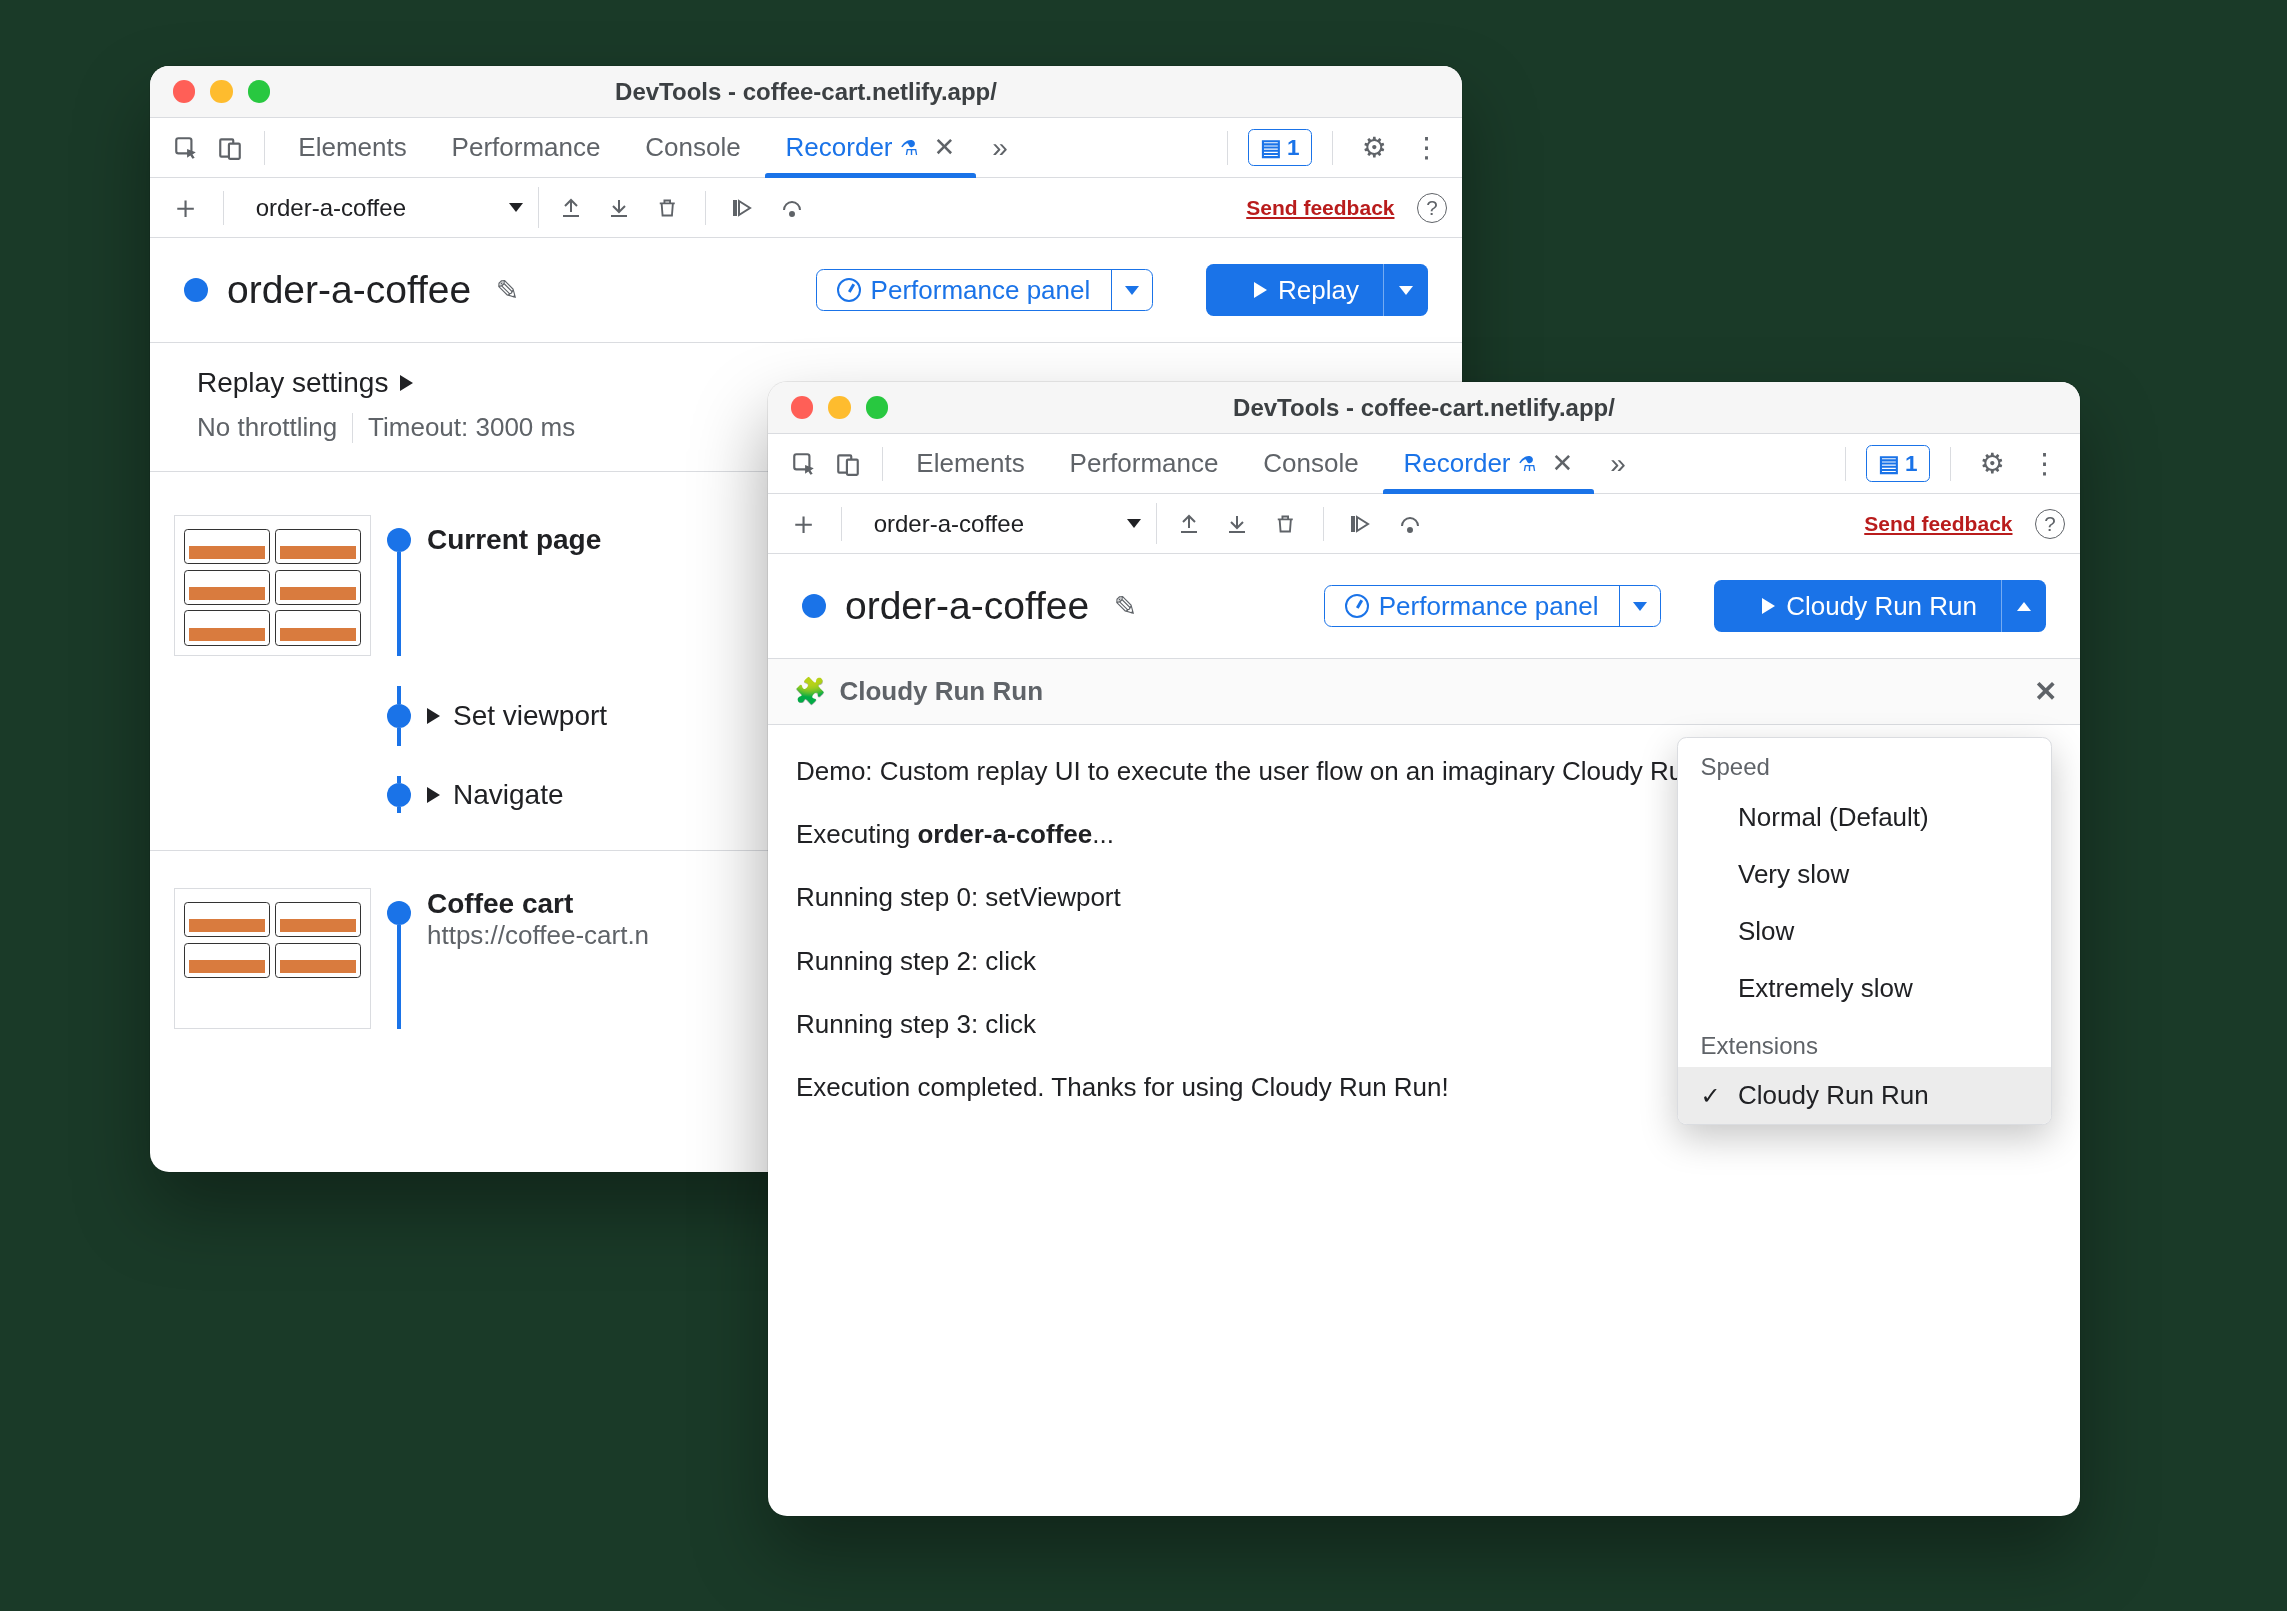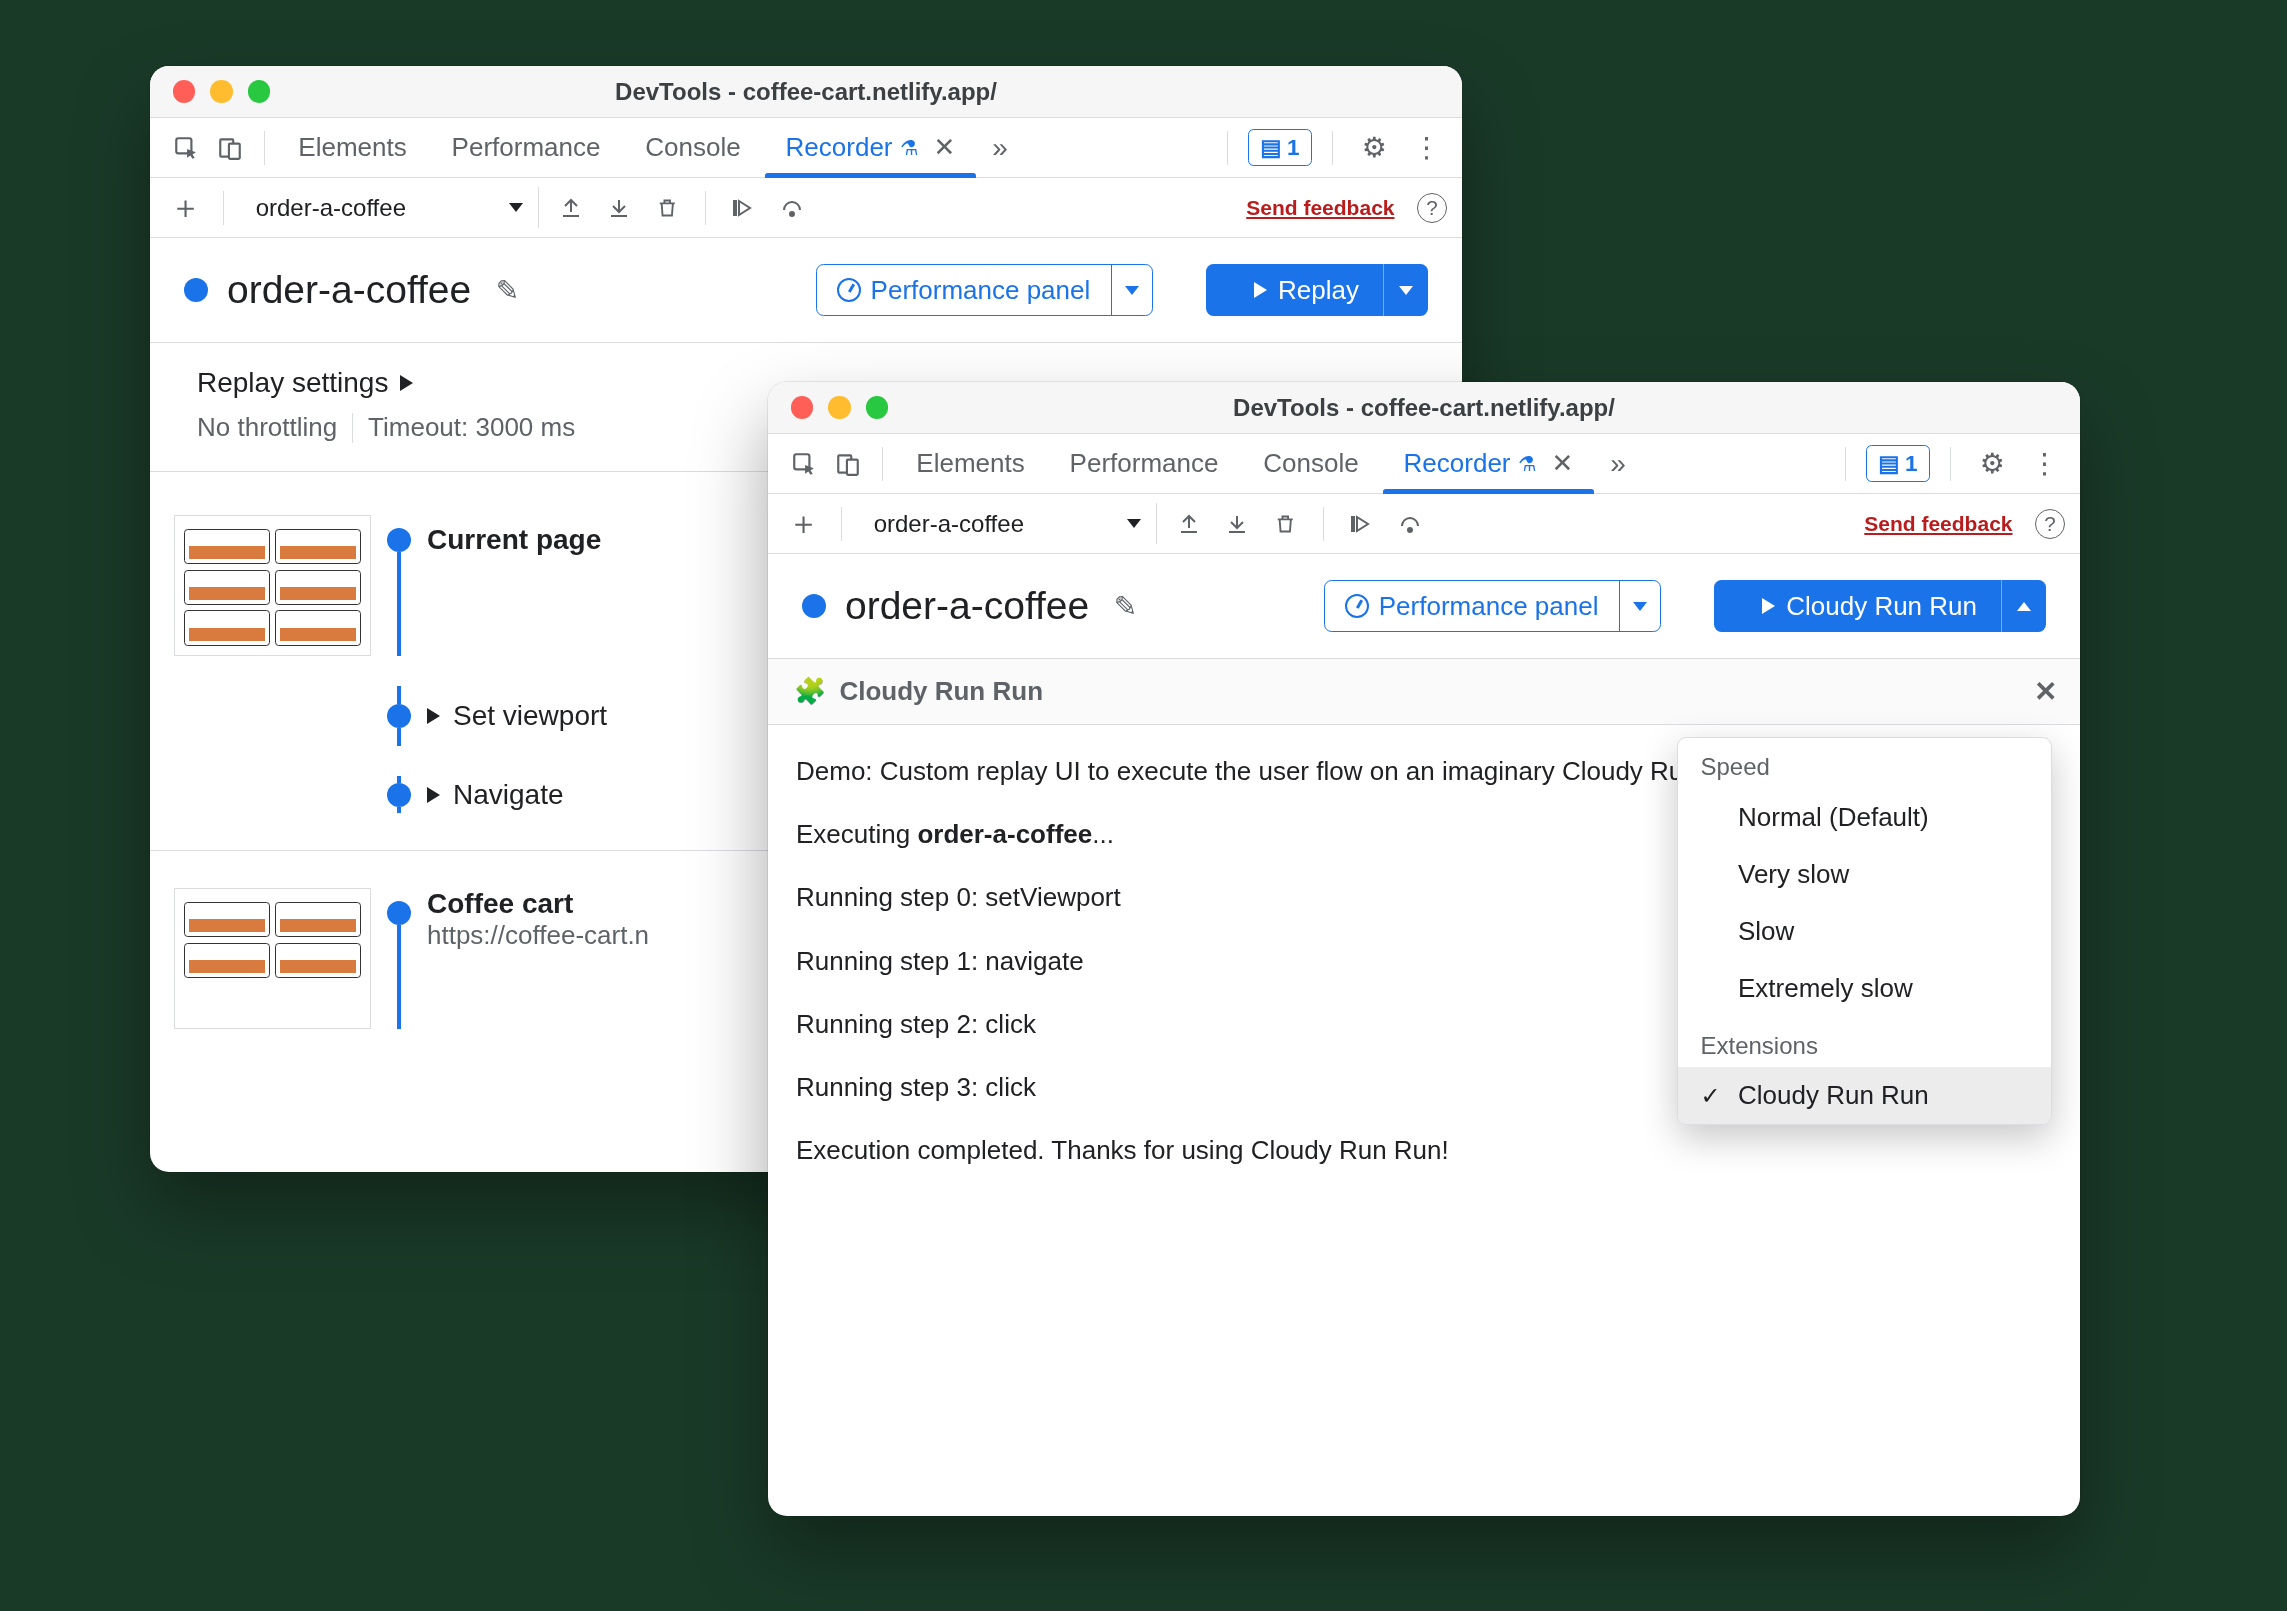--- a/index.html
+++ b/index.html
@@ -87,21 +87,21 @@
   .heading-row {
     display:flex; align-items:center; padding:26px 34px; gap:19px;
     border-bottom:0.9px solid var(--border);
   }
   .blue-dot { width:24px; height:24px; border-radius:50%; background:var(--blue);}
   .rec-title { font-size:39px; font-weight:400;}
   .pencil { color:var(--gray); font-size:28px; margin-left:5.6px;}
   .heading-row .spacer{flex:1;}
   .outline-dd {
     display:flex; border:0.9px solid var(--blue); color:var(--blue);
-    border-radius:7.5px; height:52px; align-items:stretch; overflow:hidden;
+    border-radius:7.5px; height:42px; align-items:stretch; overflow:hidden;
   }
   .outline-dd .main{display:flex; align-items:center; gap:9.4px; padding:0 20.6px; font-size:26px; font-weight:500;}
   .outline-dd .arrow{display:flex; align-items:center; padding:0 13px; border-left:0.9px solid var(--blue);}
   .solid-dd {
     display:flex; background:var(--blue); color:#fff; border-radius:7.5px; height:52px;
     align-items:stretch; overflow:hidden; font-weight:500;
   }
   .solid-dd .main{display:flex; align-items:center; gap:11.2px; padding:0 24px; font-size:26px;margin-left:24px;}
   .solid-dd .arrow{display:flex; align-items:center; padding:0 15px; border-left:0.9px solid rgba(255,255,255,0.4);}
   .replay-settings {
@@ -473,21 +473,20 @@
   <div class="panel-title">
     <span class="puzzle">🧩</span>
     <span>Cloudy Run Run</span>
     <span class="close-x">✕</span>
   </div>
 
   <div class="panel-body">
     <p>Demo: Custom replay UI to execute the user flow on an imaginary Cloudy Run Run platform.</p>
     <p><span>Executing </span><b>order-a-coffee</b><span>...</span></p>
     <p>Running step 0: setViewport</p>
-    <p>Running step 1: navigate</p>
     <p>Running step 2: click</p>
     <p>Running step 3: click</p>
     <p>Execution completed. Thanks for using Cloudy Run Run!</p>
   </div>
 
   <div class="dd-menu" style="right:28px; top:355px;">
     <div class="hdr">Speed</div>
     <div class="item"><span>Normal (Default)</span></div>
     <div class="item"><span>Very slow</span></div>
     <div class="item"><span>Slow</span></div>

